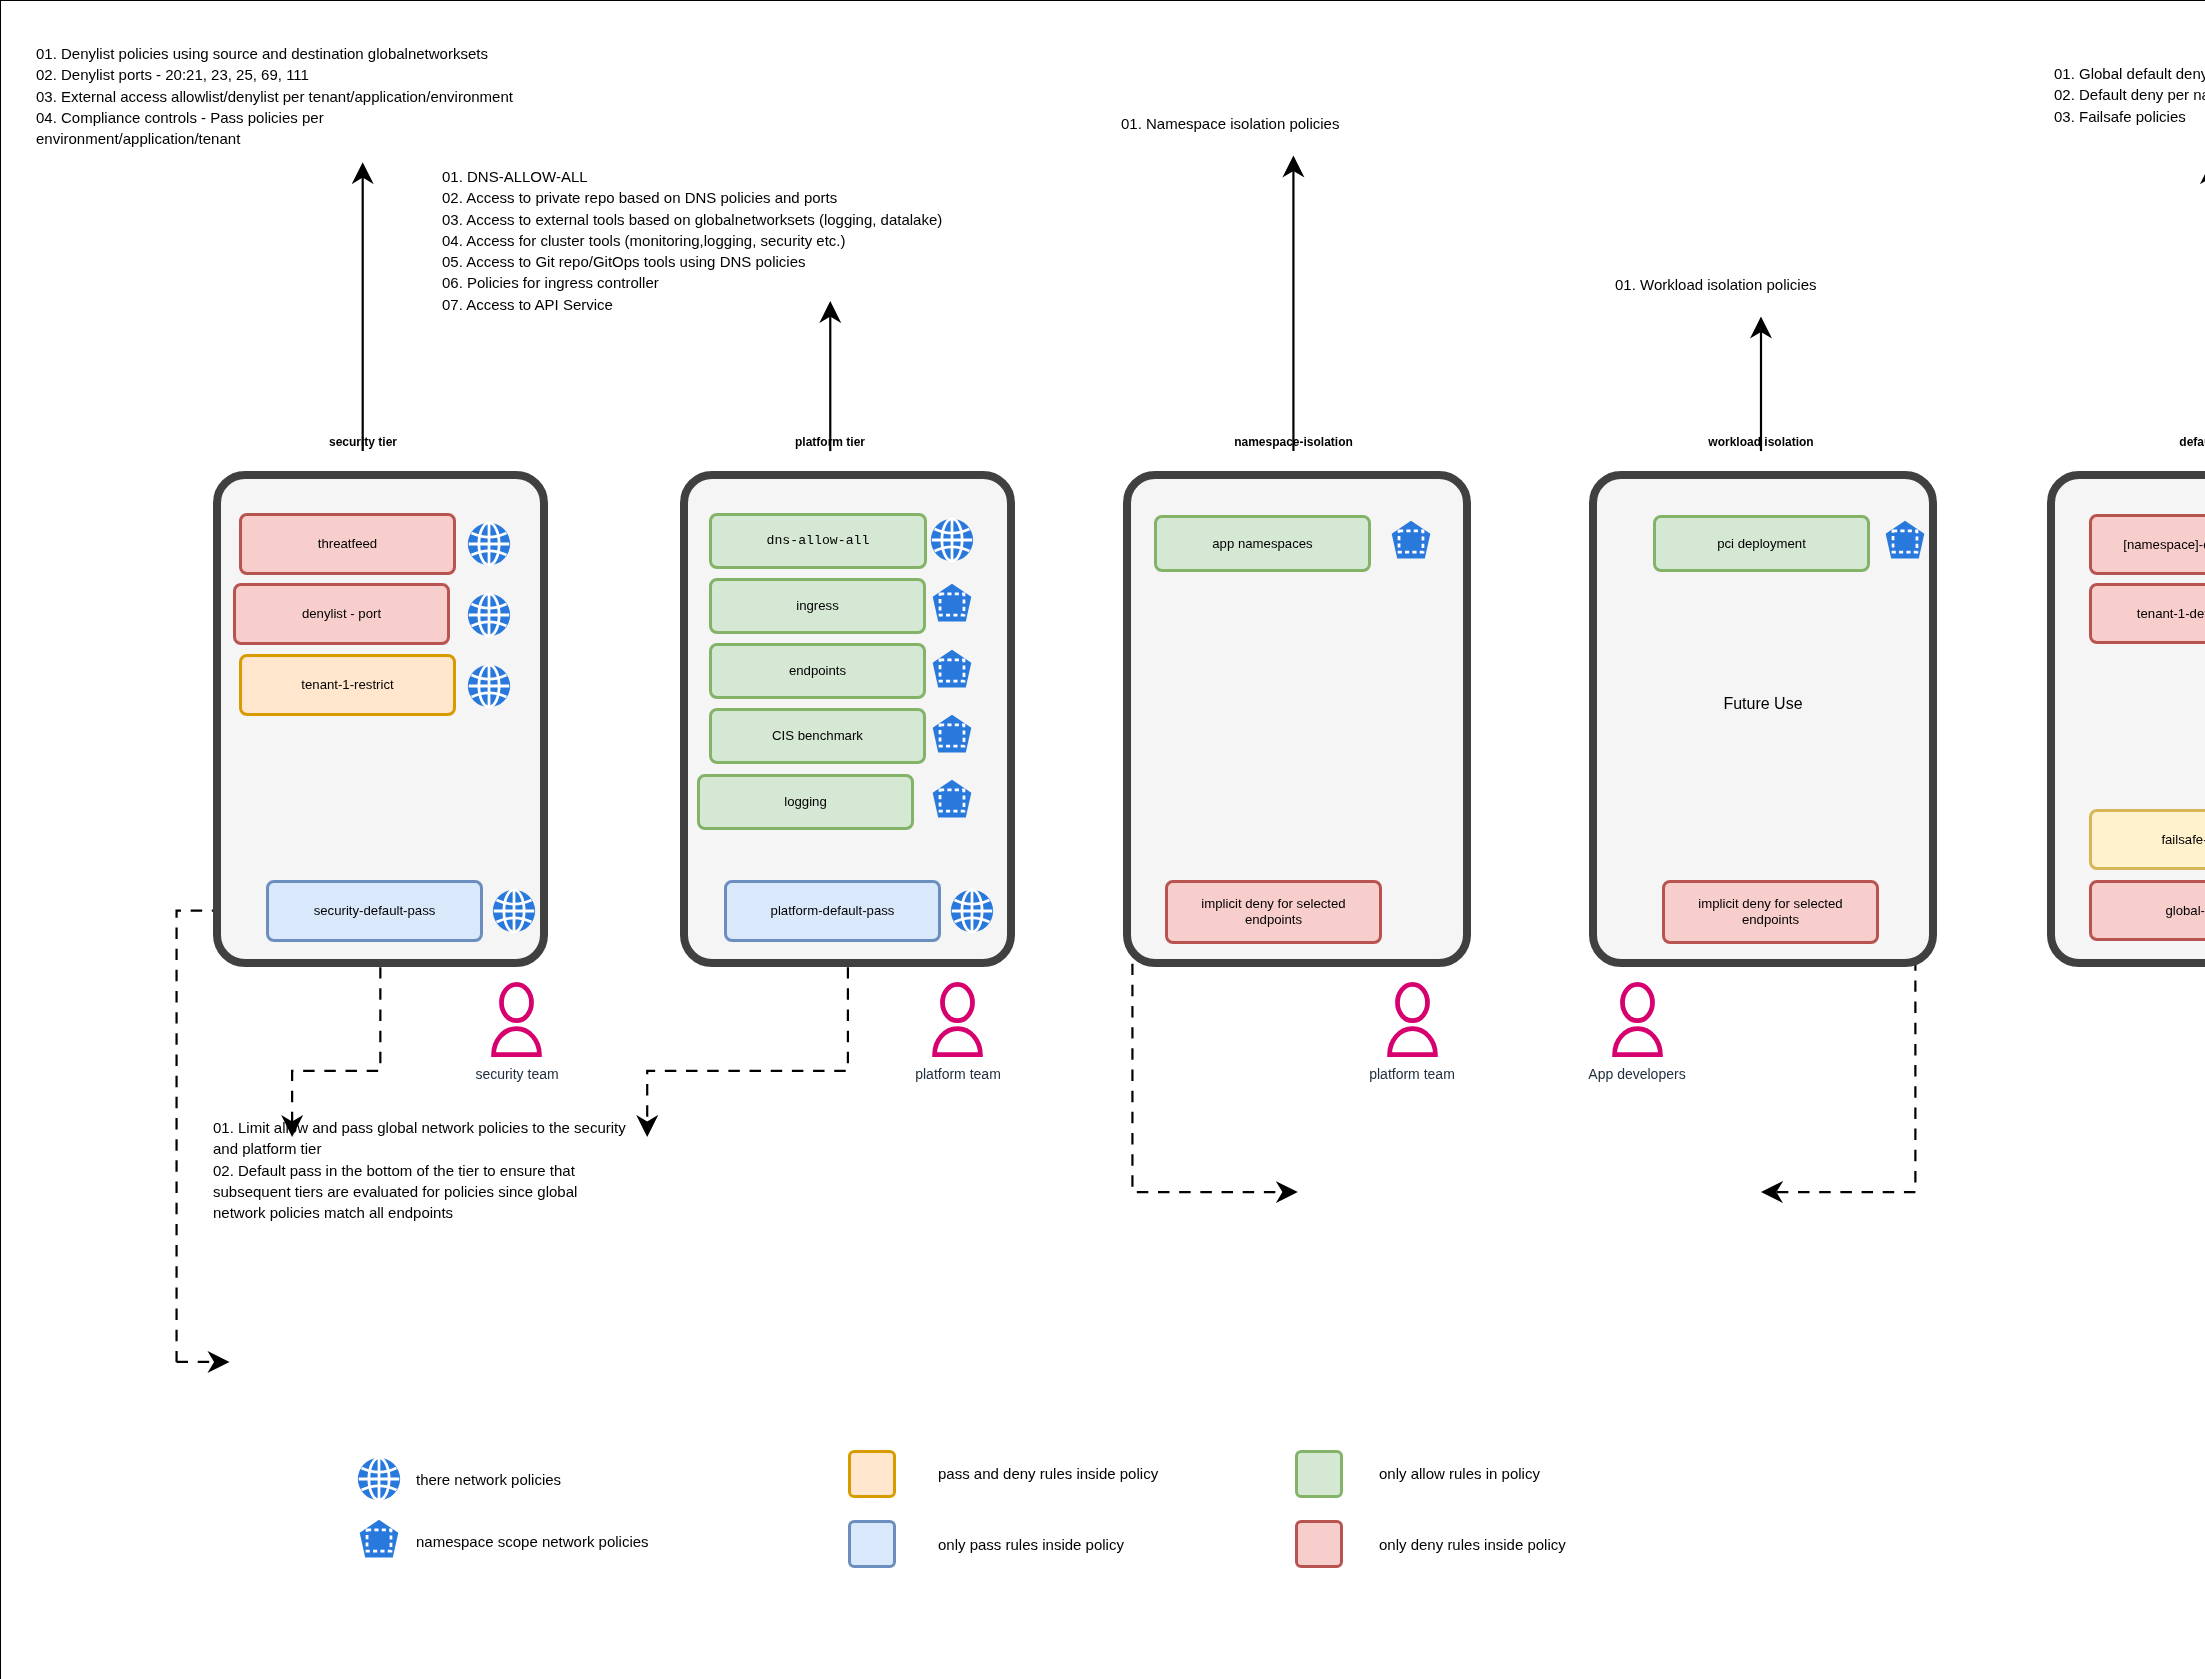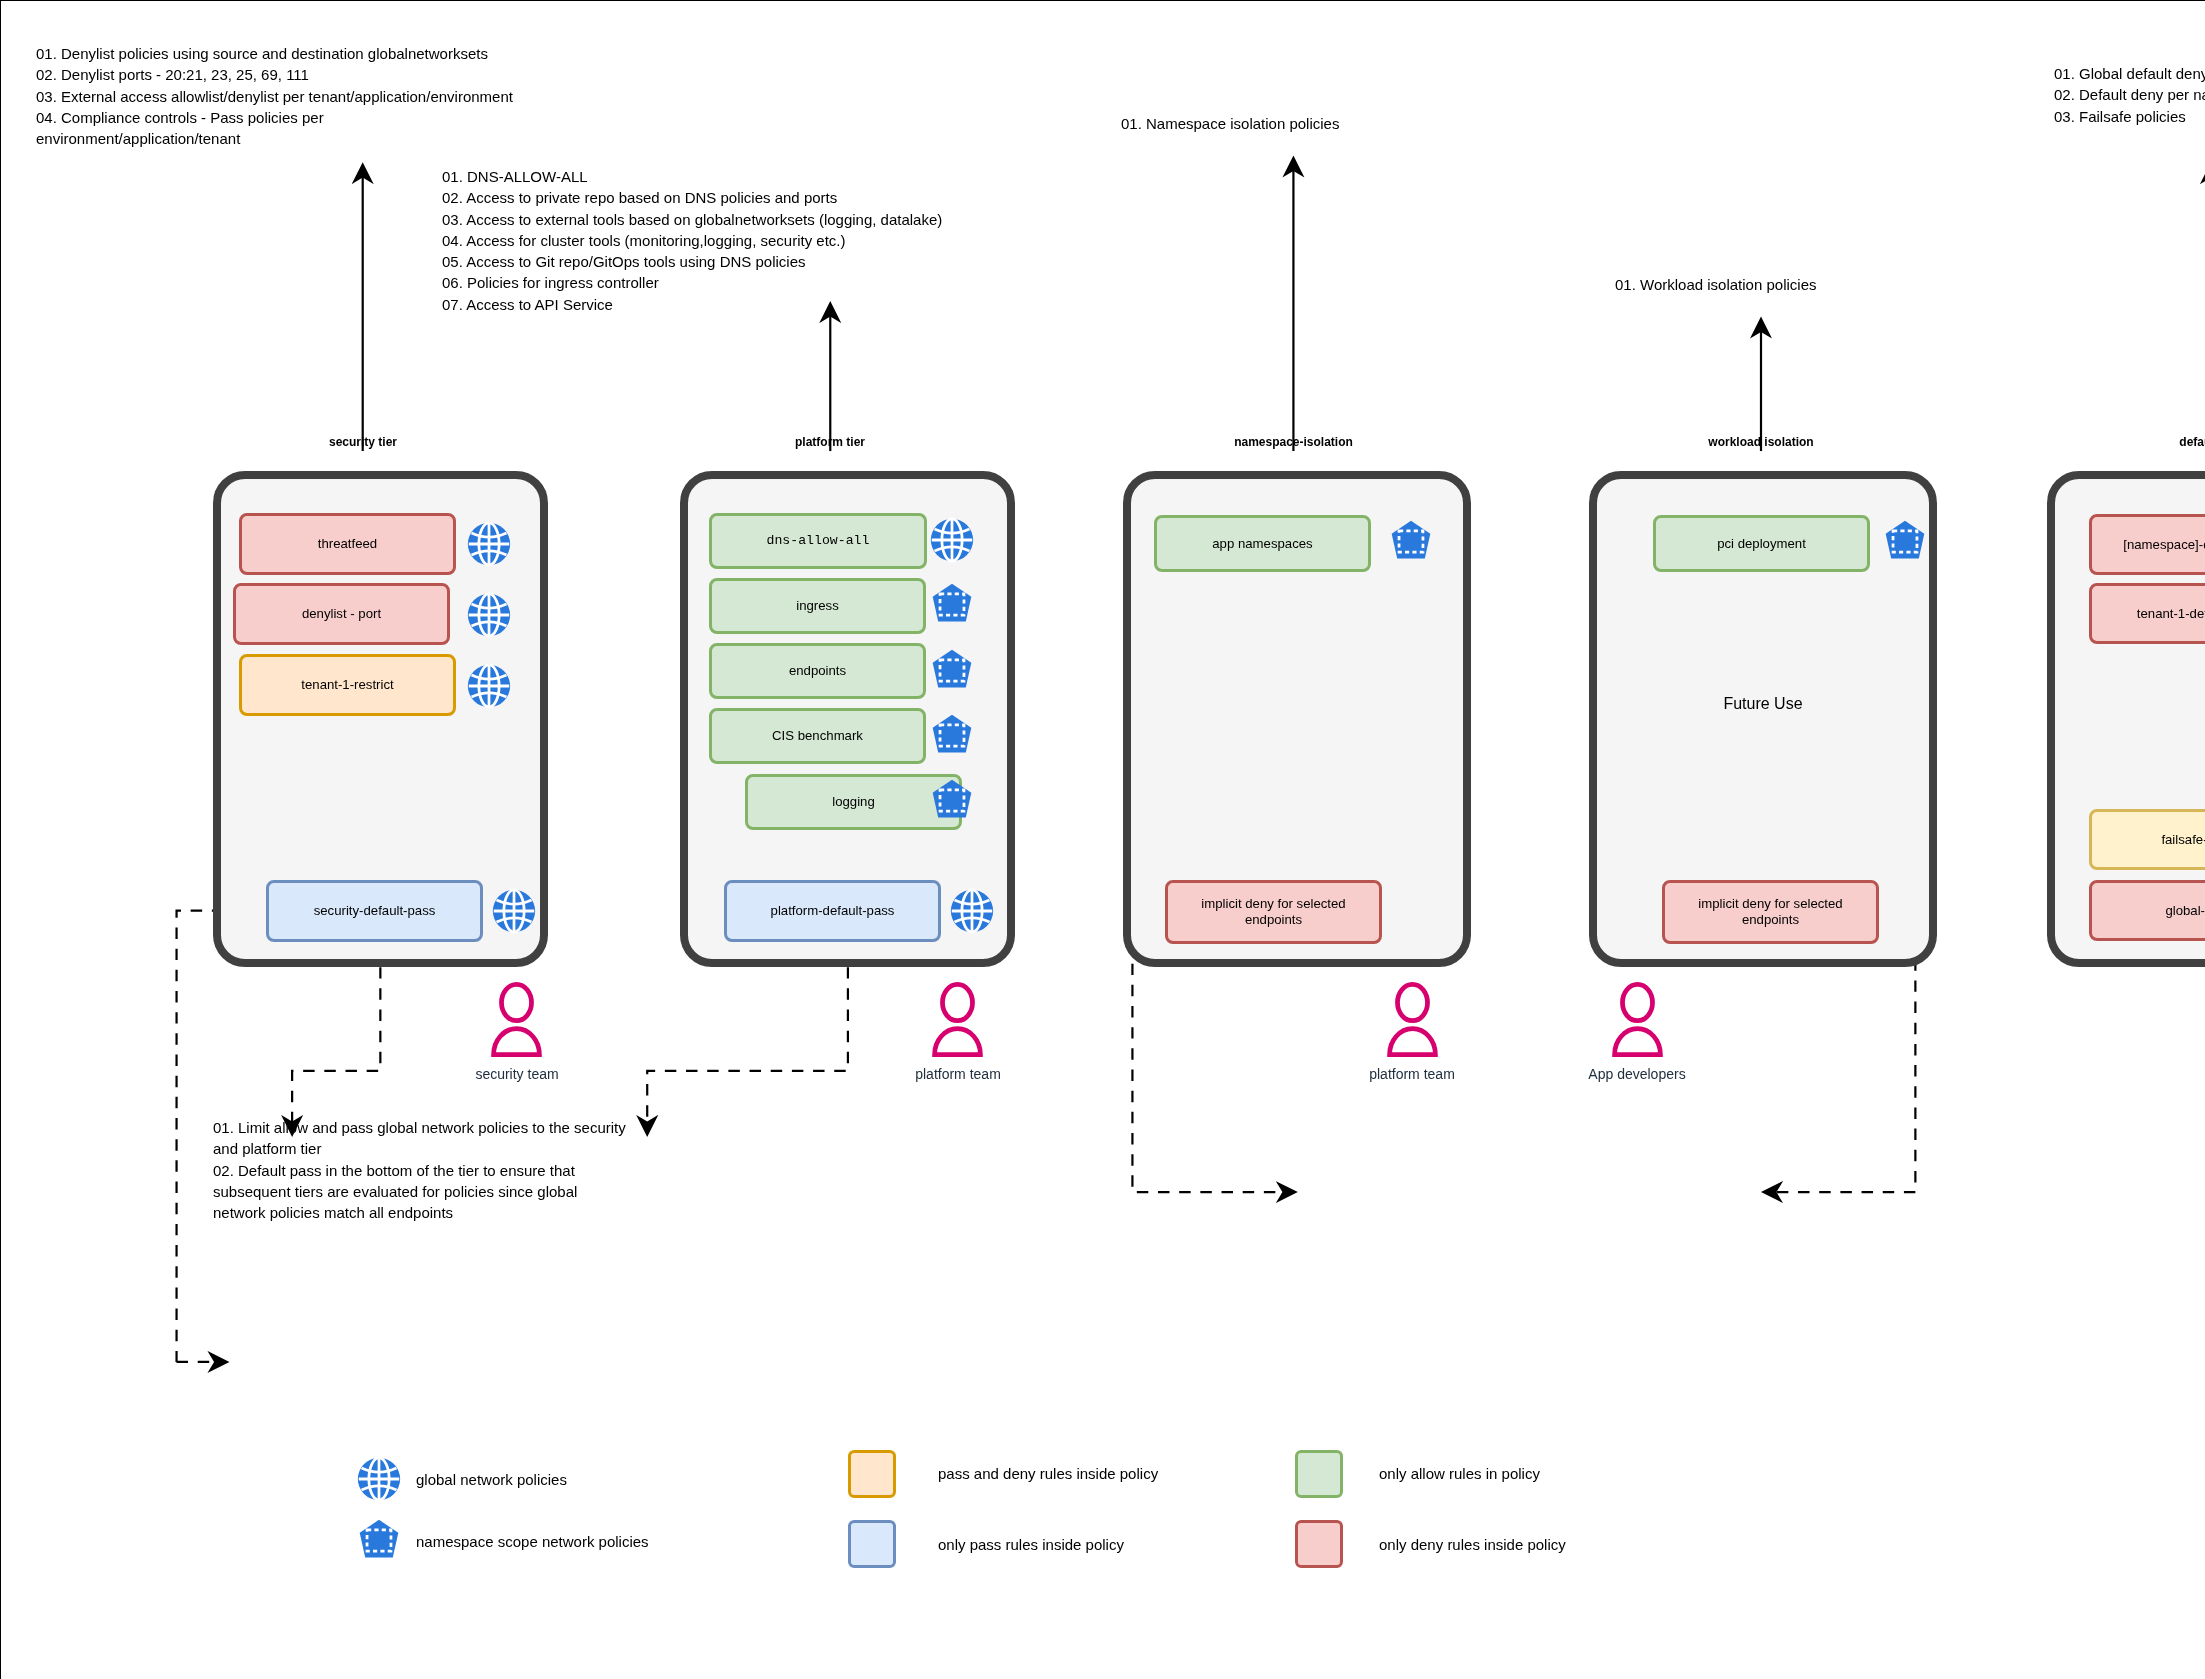--- a/index.html
+++ b/index.html
@@ -258,21 +258,21 @@
   </div>
 
   <div class="chip green" style="left:708px;top:707px;width:217px;height:56px;">CIS benchmark</div>
   <div class="icon" style="left:928px;top:712px;">
     <svg width="46" height="46" viewBox="0 0 100 100">
       <path d="M50,4 L92,32 L80,86 L20,86 L8,32 Z" fill="#2979DC"></path>
       <rect x="24" y="26" width="52" height="46" fill="none" stroke="#fff" stroke-width="6" stroke-dasharray="9 7"></rect>
     </svg>
   </div>
 
-  <div class="chip green" style="left:744px;top:773px;width:217px;height:56px;">logging</div>
+  <div class="chip green" style="left:696px;top:773px;width:217px;height:56px;">logging</div>
   <div class="icon" style="left:928px;top:777px;">
     <svg width="46" height="46" viewBox="0 0 100 100">
       <path d="M50,4 L92,32 L80,86 L20,86 L8,32 Z" fill="#2979DC"></path>
       <rect x="24" y="26" width="52" height="46" fill="none" stroke="#fff" stroke-width="6" stroke-dasharray="9 7"></rect>
     </svg>
   </div>
 
   <div class="chip blue" style="left:723px;top:879px;width:217px;height:62px;">platform-default-pass</div>
   <div class="icon" style="left:948px;top:887px;">
     <svg width="46" height="46" viewBox="0 0 100 100">
@@ -363,21 +363,21 @@
       <circle cx="50" cy="50" r="46" fill="#2979DC"></circle>
       <g stroke="#fff" stroke-width="6" fill="none">
         <ellipse cx="50" cy="50" rx="22" ry="46"></ellipse>
         <line x1="50" y1="4" x2="50" y2="96"></line>
         <line x1="6" y1="50" x2="94" y2="50"></line>
         <path d="M12,26 Q50,44 88,26"></path>
         <path d="M12,74 Q50,56 88,74"></path>
       </g>
     </svg>
   </div>
-  <div class="legend-label" style="left:415px;top:1470px;">global network policies</div>
+  <div class="legend-label" style="left:415px;top:1470px;">there network policies</div>
 
   <div class="icon" style="left:355px;top:1517px;">
     <svg width="46" height="46" viewBox="0 0 100 100">
       <path d="M50,4 L92,32 L80,86 L20,86 L8,32 Z" fill="#2979DC"></path>
       <rect x="24" y="26" width="52" height="46" fill="none" stroke="#fff" stroke-width="6" stroke-dasharray="9 7"></rect>
     </svg>
   </div>
   <div class="legend-label" style="left:415px;top:1532px;">namespace scope network policies</div>
 
   <div class="legend-swatch yellow" style="left:847px;top:1449px;"></div>

